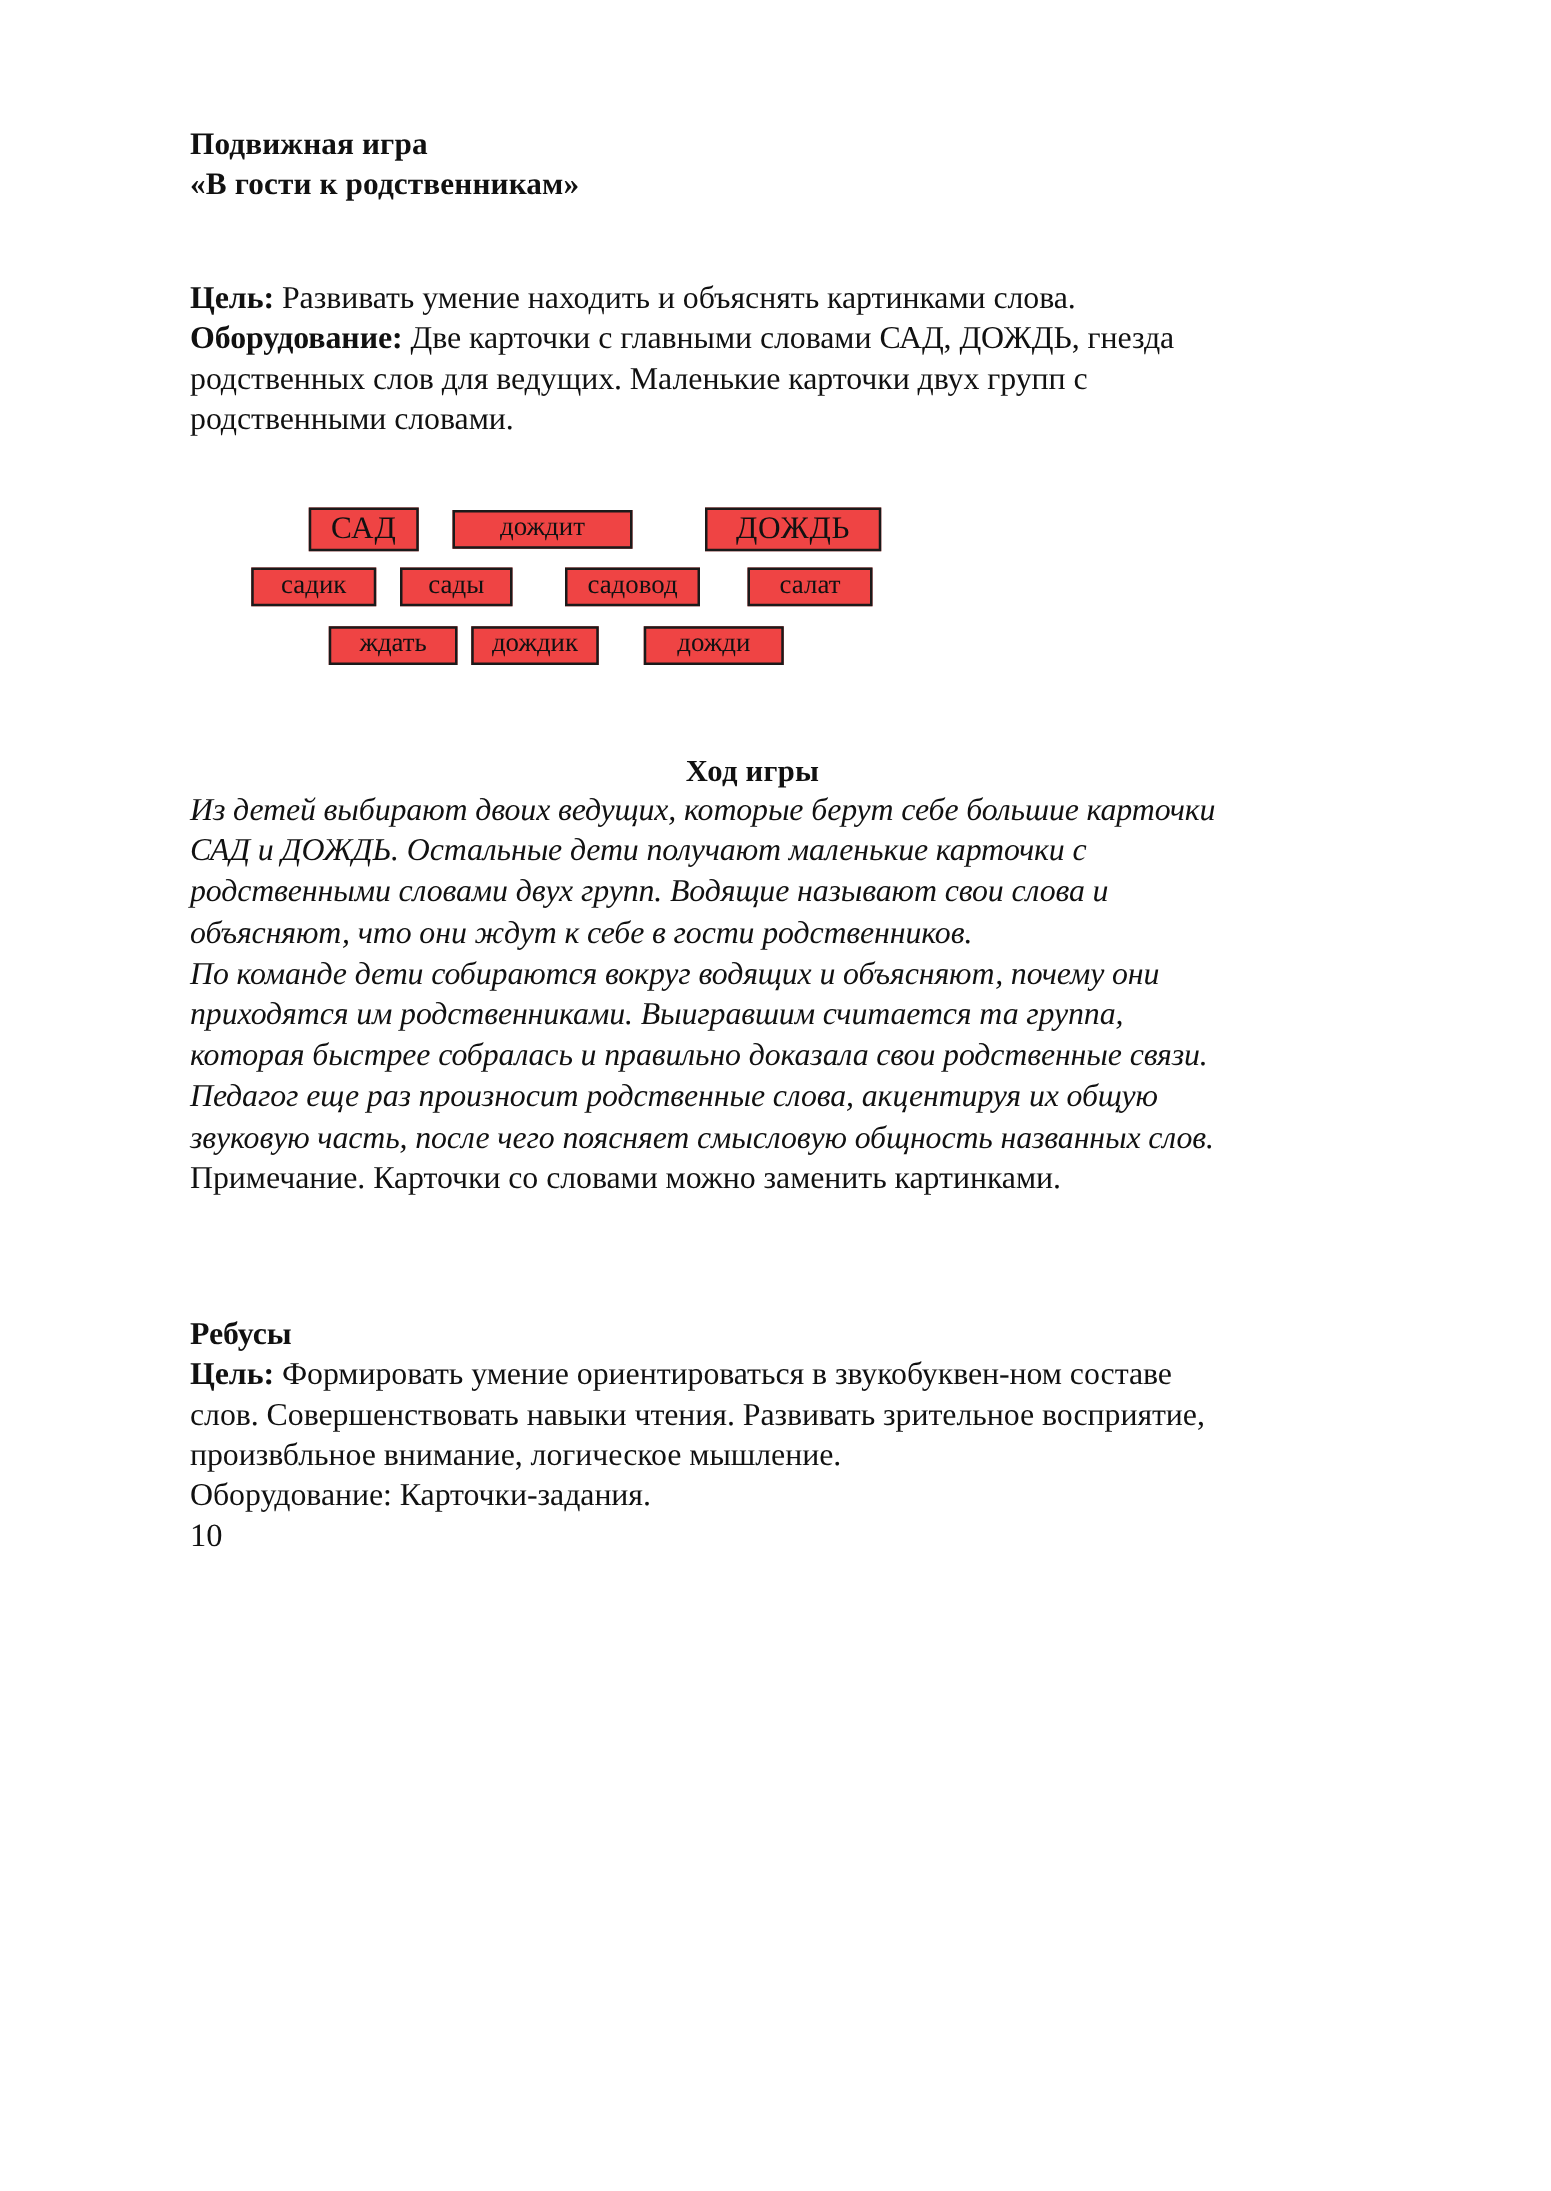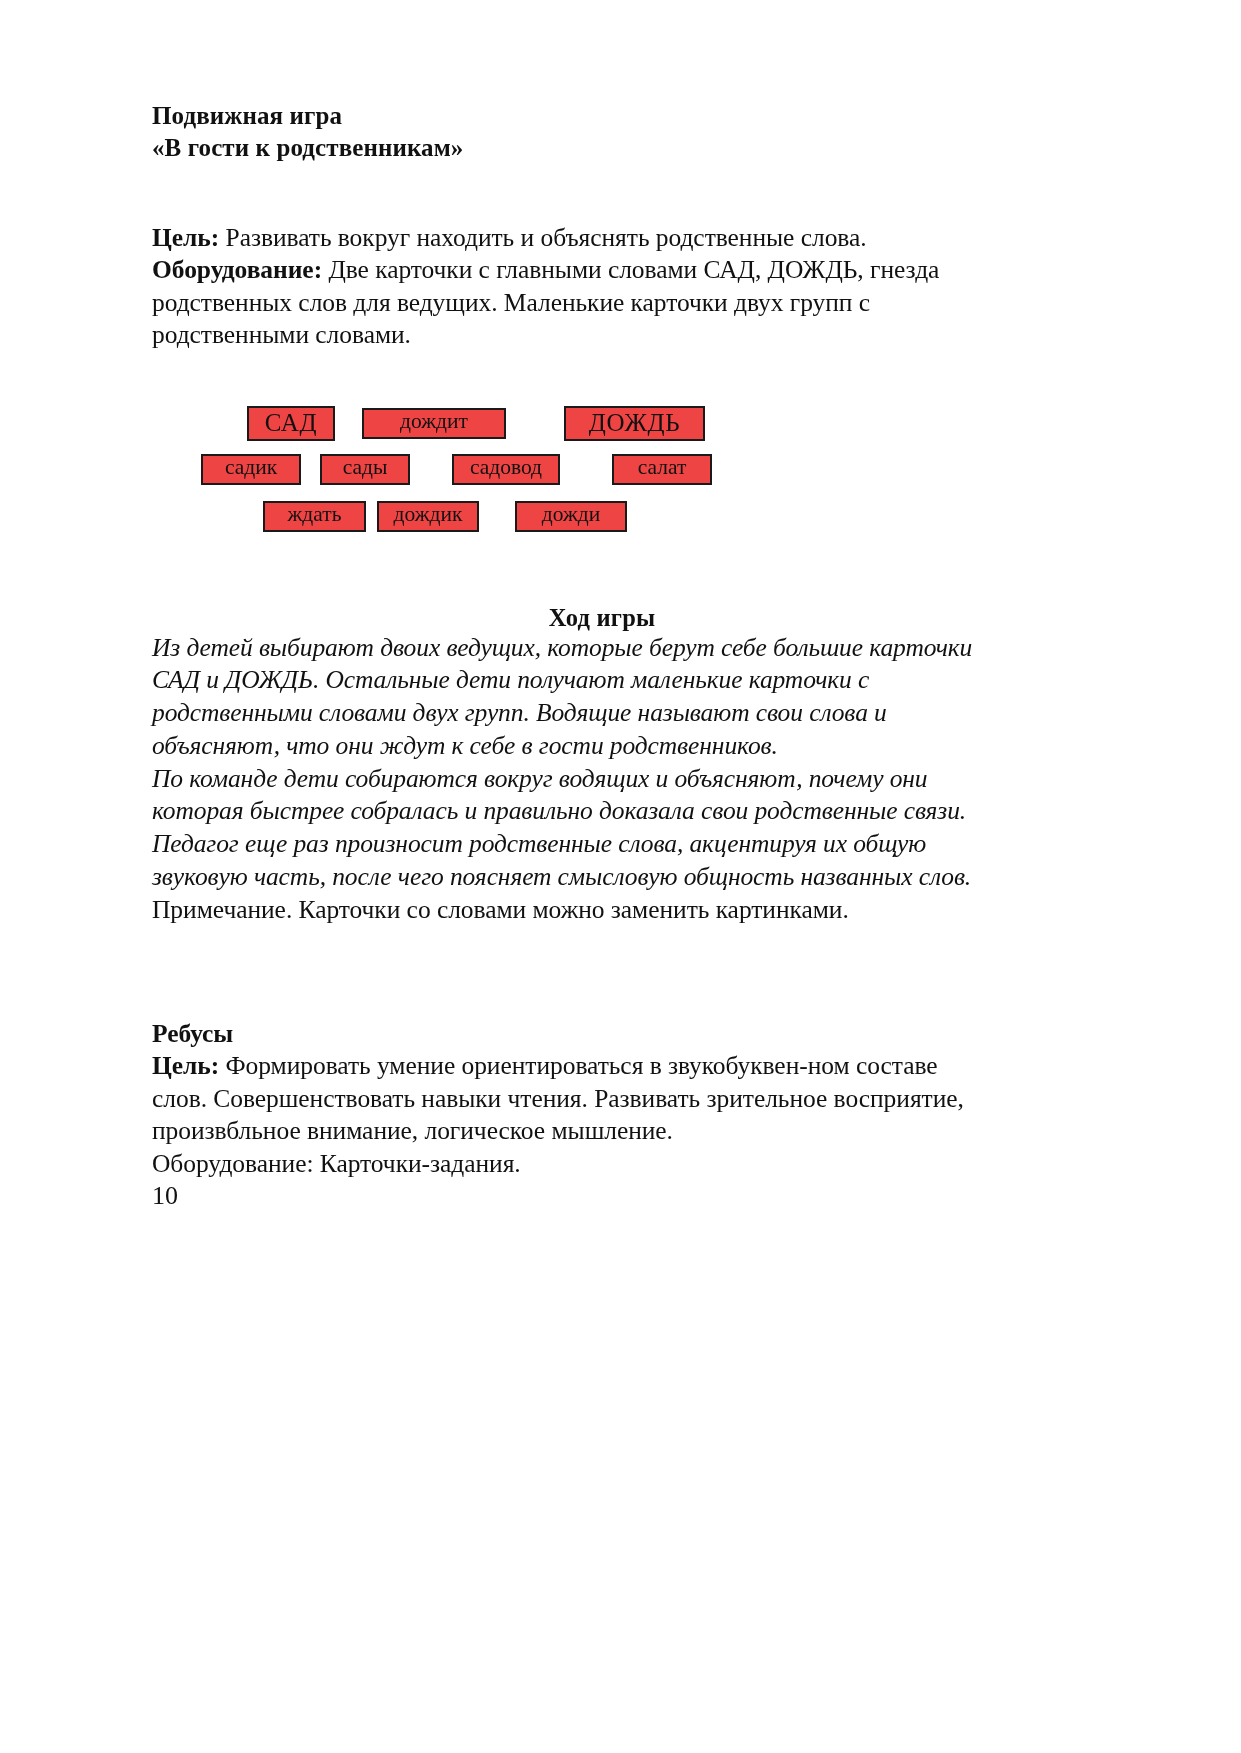--- a/index.html
+++ b/index.html
@@ -112,50 +112,51 @@
   <div class="content">
 
     <h1 class="doc-title">
       <span class="line">Подвижная игра</span>
       <span class="line">«В гости к родственникам»</span>
     </h1>
 
     <div class="block-gap-lg"></div>
 
     <p class="para">
-      <span class="line"><span class="lead">Цель:</span><span> Развивать вокруг находить и объяснять родственные слова.</span></span>
+      <span class="line"><span class="lead">Цель:</span><span> Развивать умение находить и объяснять картинками слова.</span></span>
     </p>
     <p class="para">
       <span class="line"><span class="lead">Оборудование:</span><span> Две карточки с главными словами САД, ДОЖДЬ, гнезда</span></span>
       <span class="line">родственных слов для ведущих. Маленькие карточки двух групп с</span>
       <span class="line">родственными словами.</span>
     </p>
 
     <div class="cards-figure" id="cards-figure">
         <div class="card big" style="left: 95px; top: 10px; width: 88px;">САД</div>
         <div class="card small" style="left: 210px; top: 12px; width: 144px;">дождит</div>
         <div class="card big" style="left: 412px; top: 10px; width: 141px;">ДОЖДЬ</div>
         <div class="card small" style="left: 49px; top: 58px; width: 100px; text-align: right;">садик</div>
         <div class="card small" style="left: 168px; top: 58px; width: 90px;">сады</div>
         <div class="card small" style="left: 300px; top: 58px; width: 108px;">садовод</div>
-        <div class="card small" style="left: 460px; top: 58px; width: 100px;">салат</div>
+        <div class="card small" style="left: 446px; top: 58px; width: 100px;">салат</div>
         <div class="card small" style="left: 111px; top: 105px; width: 103px;">ждать</div>
         <div class="card small" style="left: 225px; top: 105px; width: 102px;">дождик</div>
         <div class="card small" style="left: 363px; top: 105px; width: 112px;">дожди</div>
       </div>
 
     <div class="block-gap-lg"></div>
 
     <p class="subhead">Ход игры</p>
     <p class="italic-para" id="gameplay-lines">
         <span class="line">Из детей выбирают двоих ведущих, которые берут себе большие карточки</span>
         <span class="line">САД и ДОЖДЬ. Остальные дети получают маленькие карточки с</span>
         <span class="line">родственными словами двух групп. Водящие называют свои слова и</span>
         <span class="line">объясняют, что они ждут к себе в гости родственников.</span>
         <span class="line">По команде дети собираются вокруг водящих и объясняют, почему они</span>
+        <span class="line">приходятся им родственниками. Выигравшим считается та группа,</span>
         <span class="line">которая быстрее собралась и правильно доказала свои родственные связи.</span>
         <span class="line">Педагог еще раз произносит родственные слова, акцентируя их общую</span>
         <span class="line">звуковую часть, после чего поясняет смысловую общность названных слов.</span>
       </p>
     <p class="para">Примечание. Карточки со словами можно заменить картинками.</p>
 
     <div class="block-gap-lg"></div>
     <div class="block-gap-md"></div>
 
     <p class="para">

